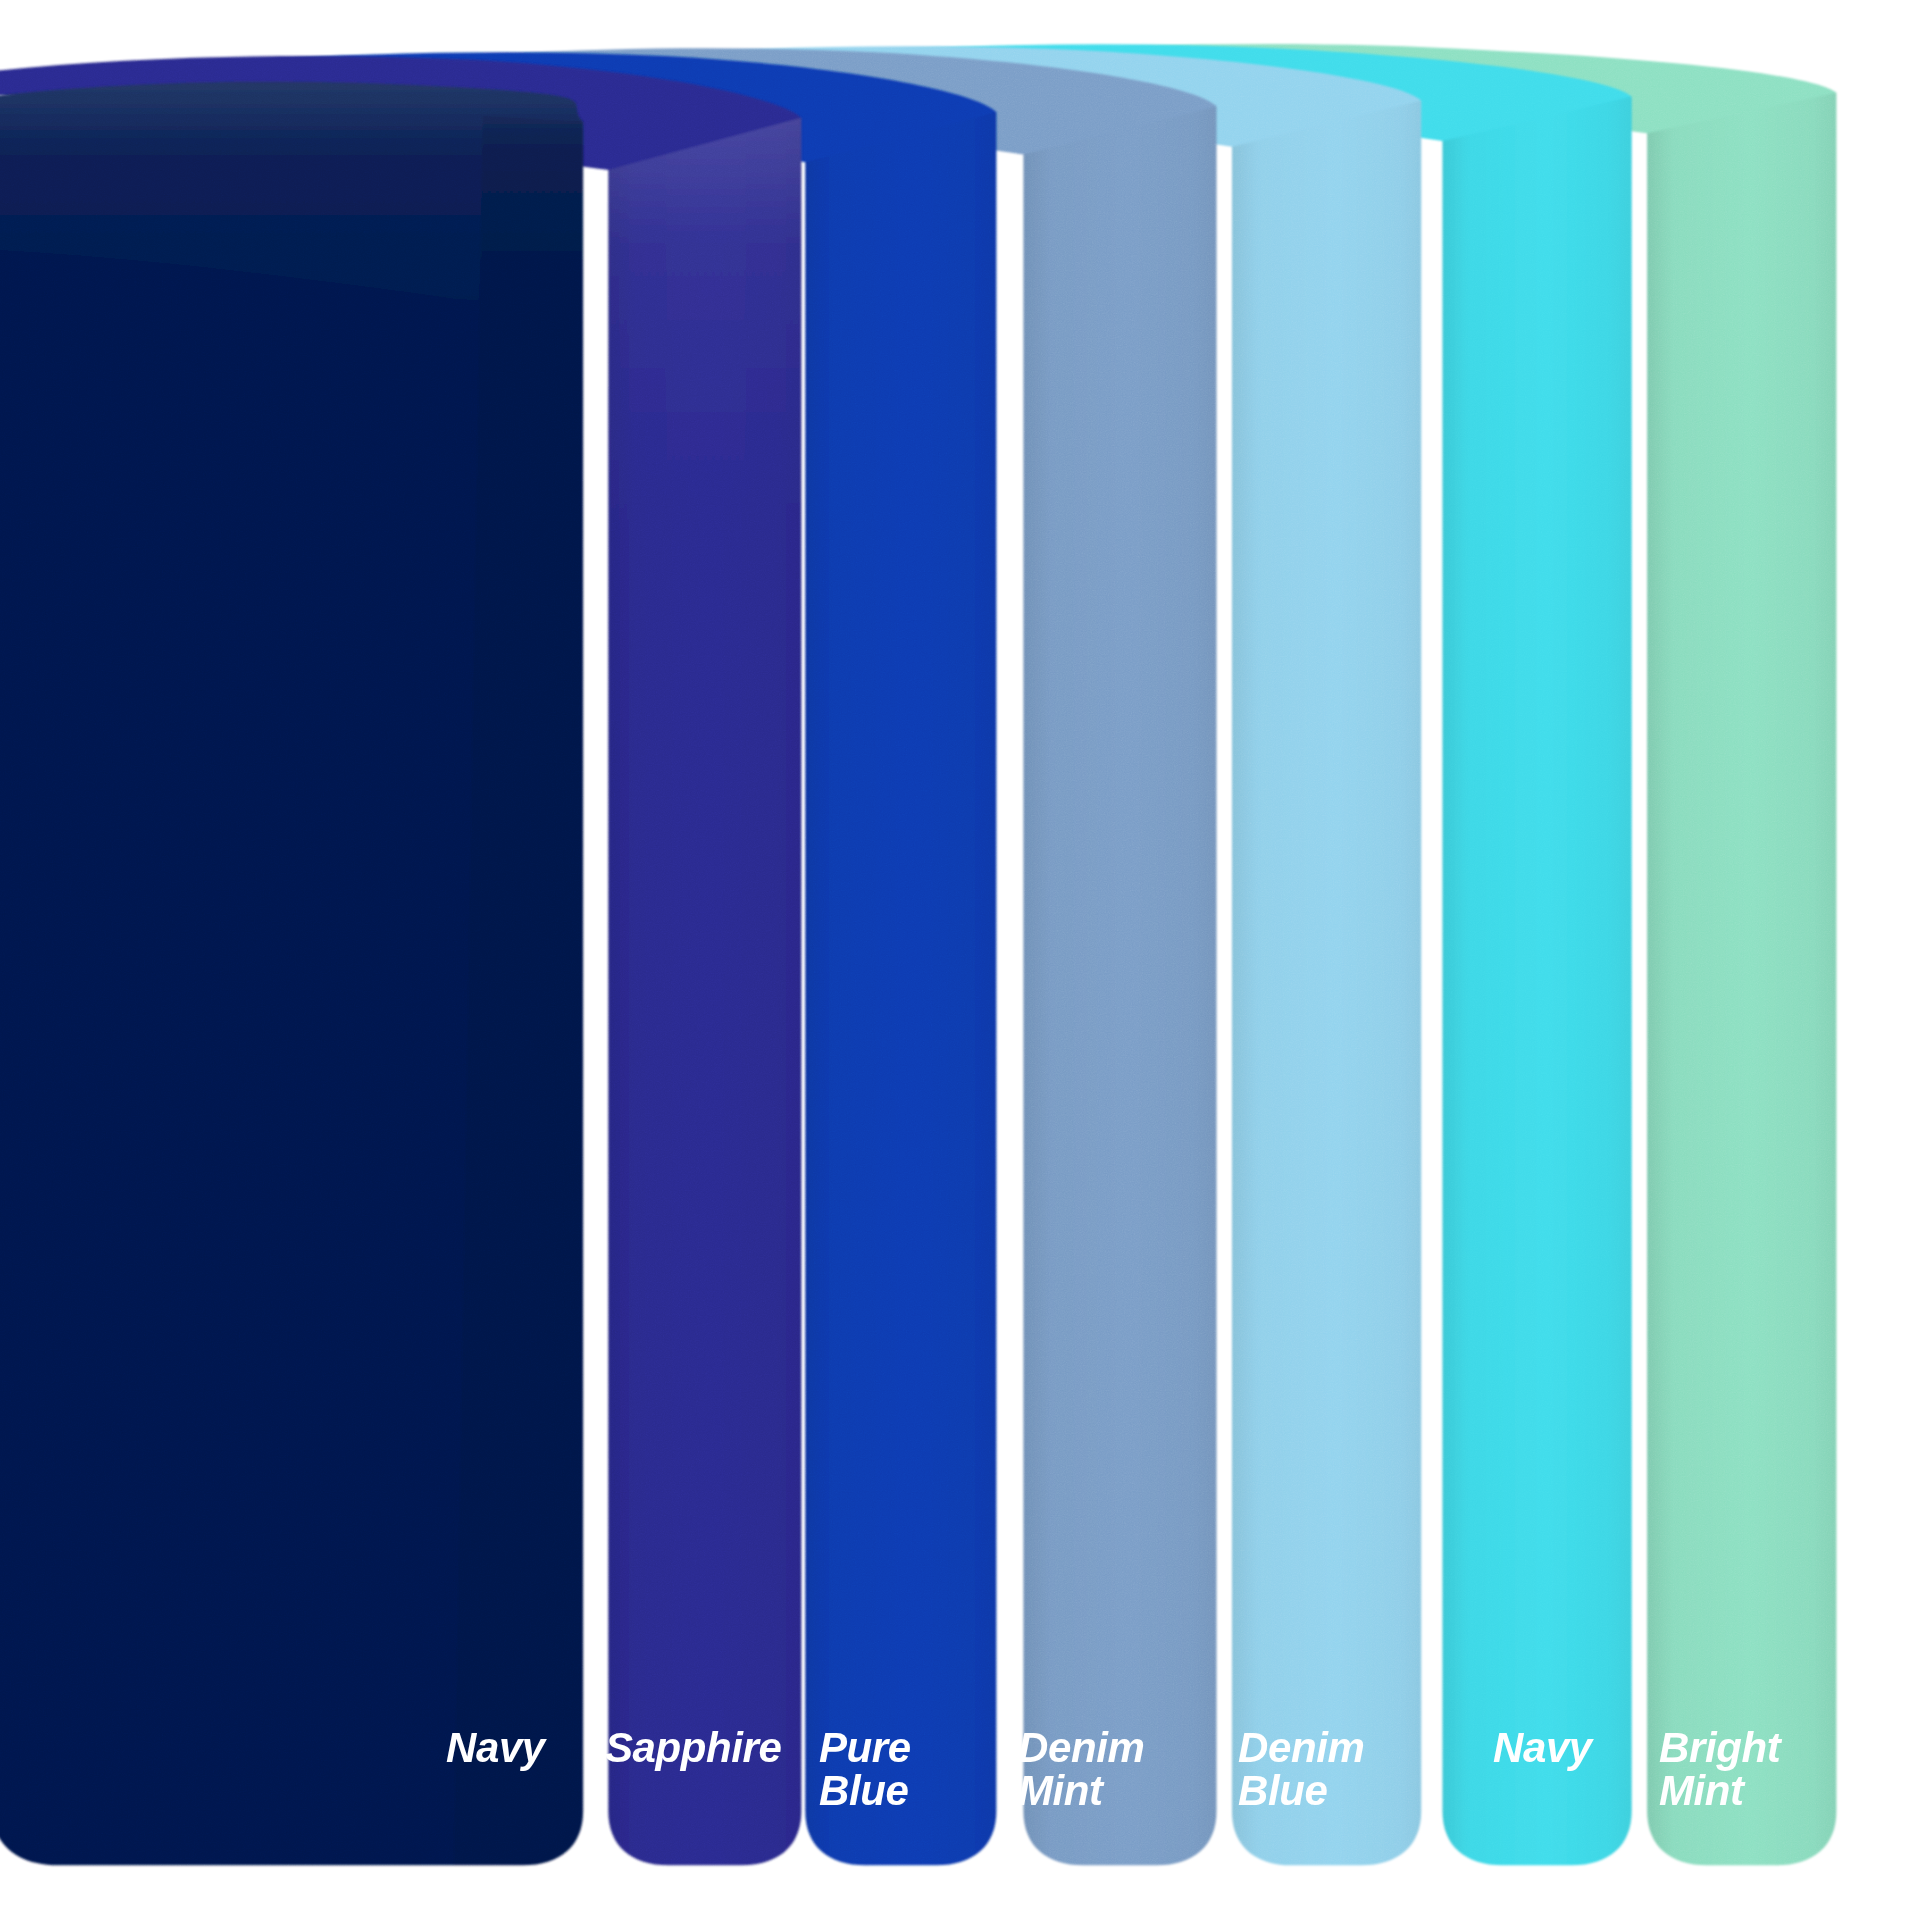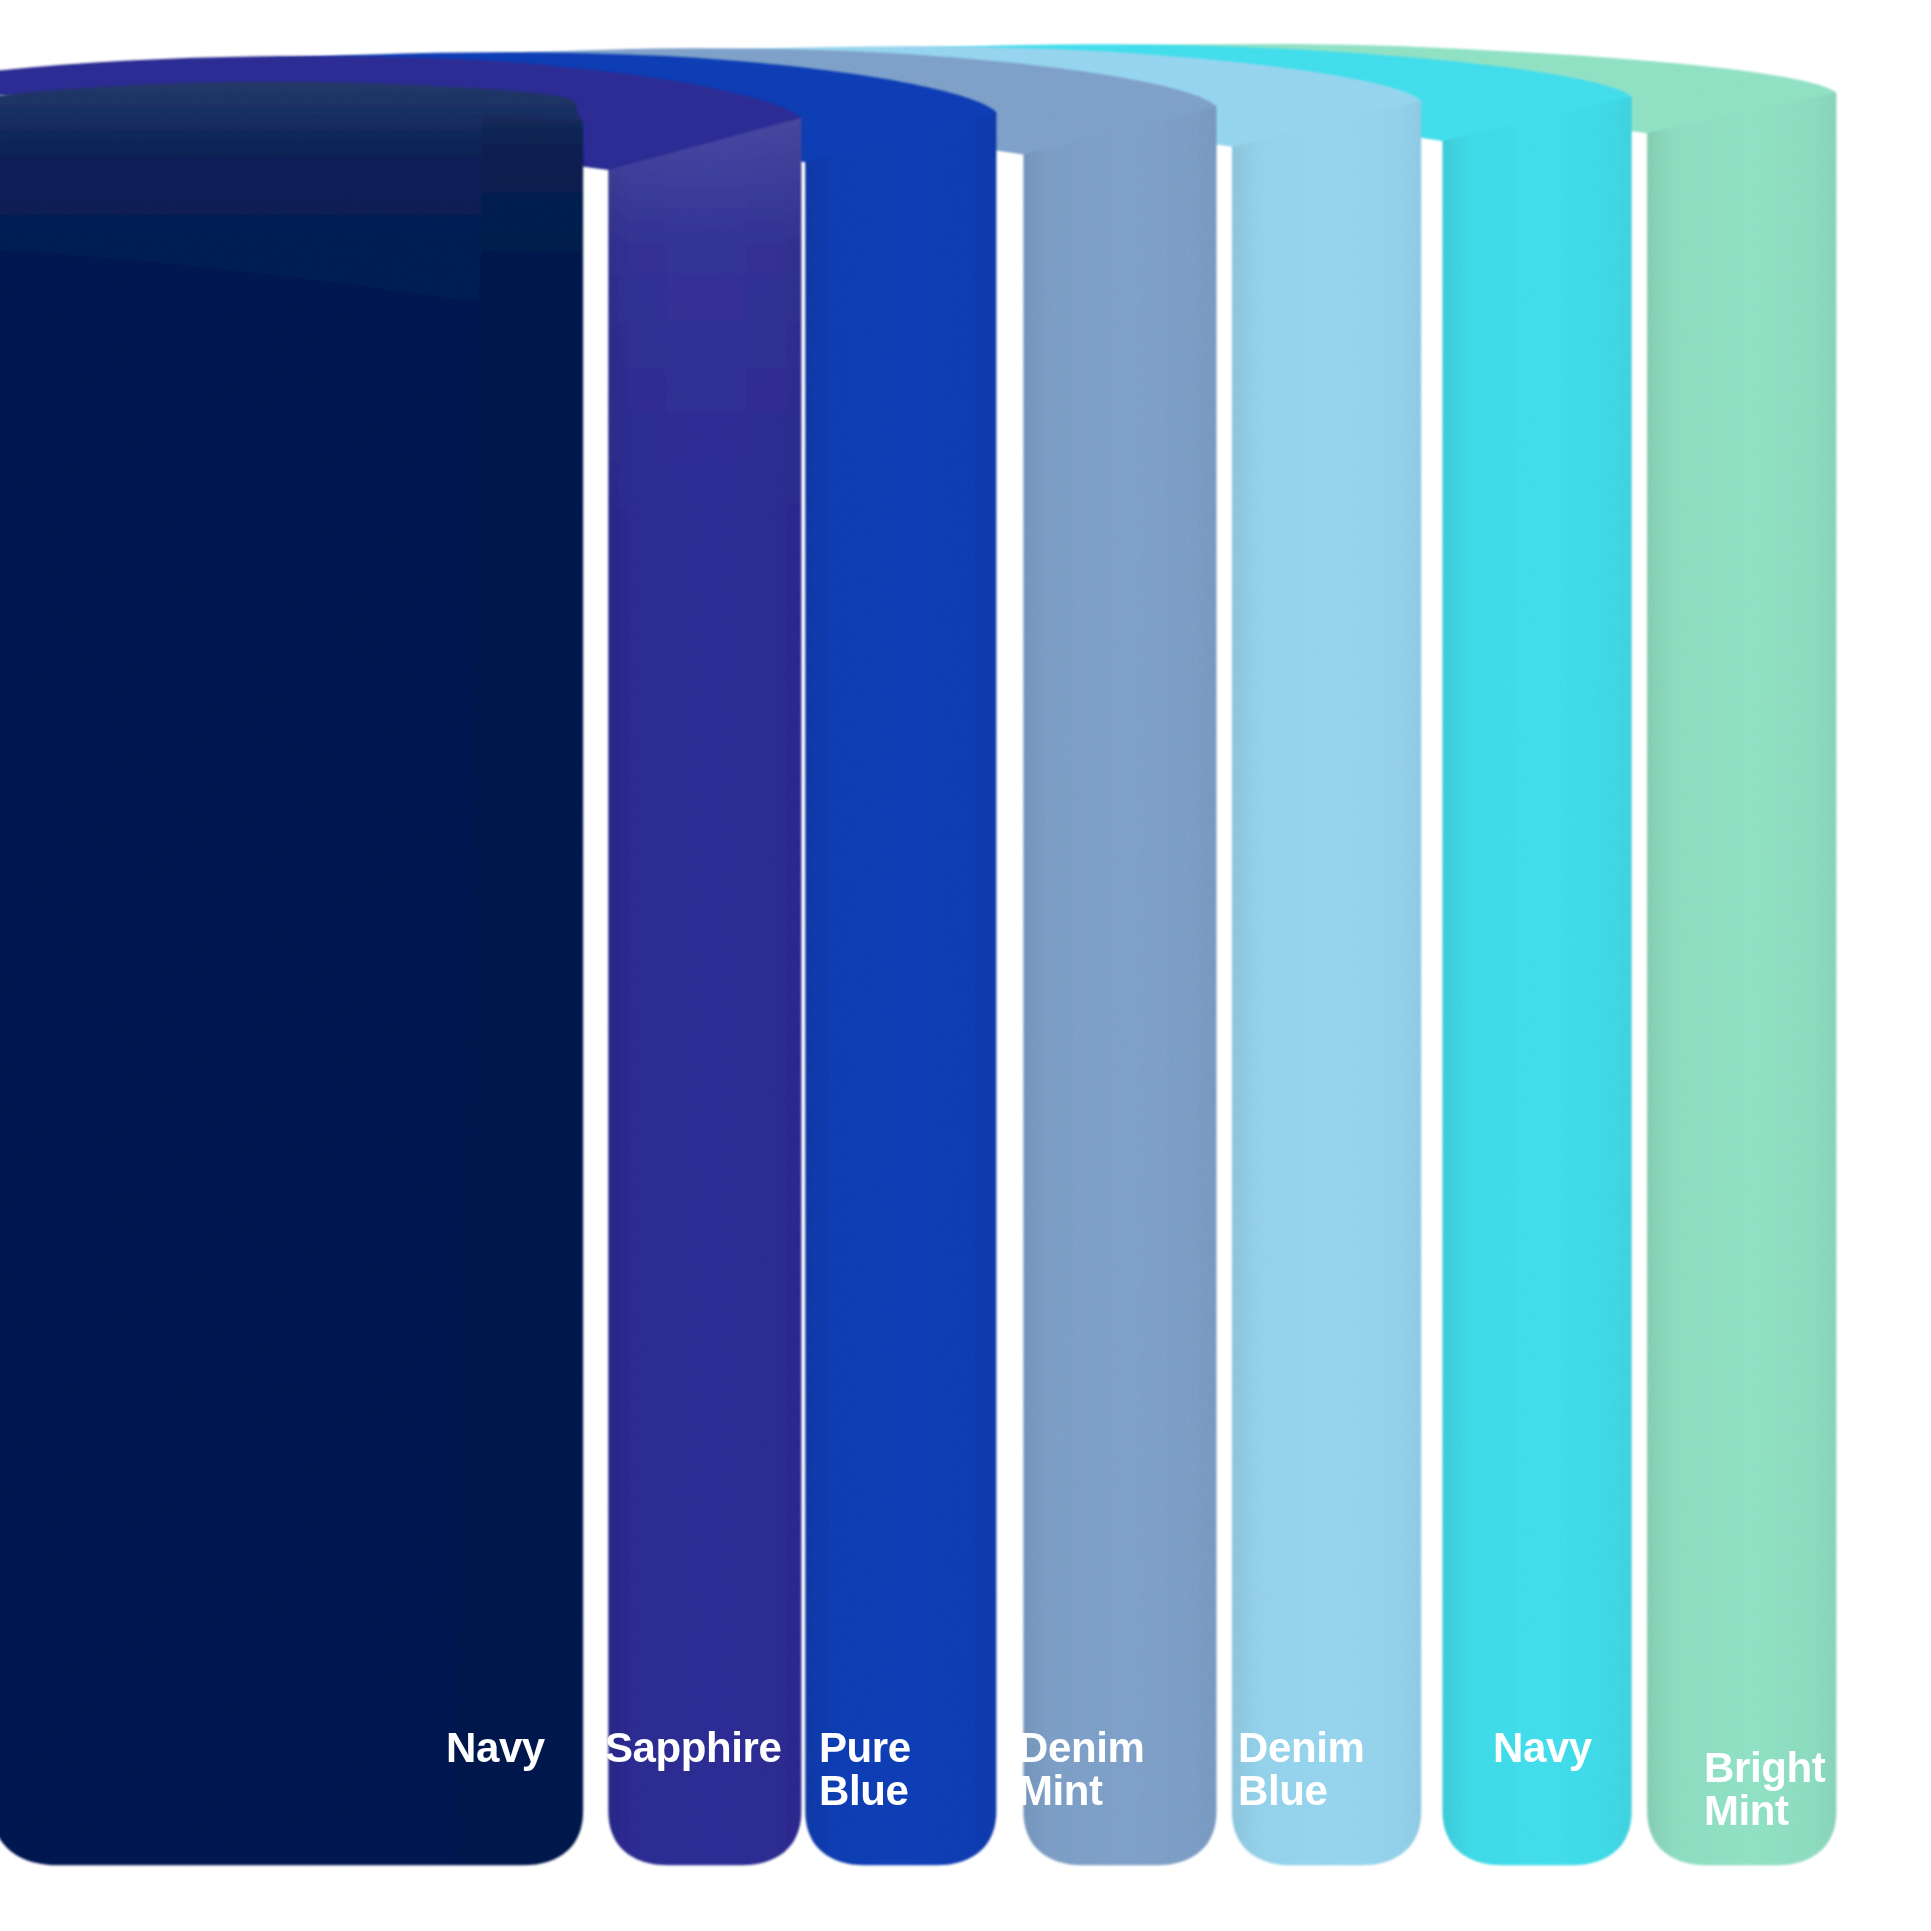--- a/index.html
+++ b/index.html
@@ -38,20 +38,21 @@
     position:absolute;
     color:#ffffff;
     font-family:"Liberation Sans", sans-serif;
     font-weight:bold;
     font-size:42px;
     line-height:1.03;
     letter-spacing:-0.4px;
     white-space:pre-line;
     text-align:left;
     pointer-events:auto;
+    font-style:italic;
   }
 </style>
 </head>
 <body>
 
 <div id="stage">
 
   <svg id="fan" viewBox="0 0 2000 2000" preserveAspectRatio="none" aria-hidden="true">
     <defs>
 
@@ -191,18 +192,18 @@
 Blue</div>
 
     <div class="swatch-label" style="left:1018px; top:1726px;">Denim
 Mint</div>
 
     <div class="swatch-label" style="left:1238px; top:1726px;">Denim
 Blue</div>
 
     <div class="swatch-label" style="left:1493px; top:1726px;">Navy</div>
 
-    <div class="swatch-label" style="left:1704px; top:1726px;margin-top:20px;">Bright
+    <div class="swatch-label" style="left:1659px; top:1726px;">Bright
 Mint</div>
   </div>
 
 </div>
 
 
 </body></html>

